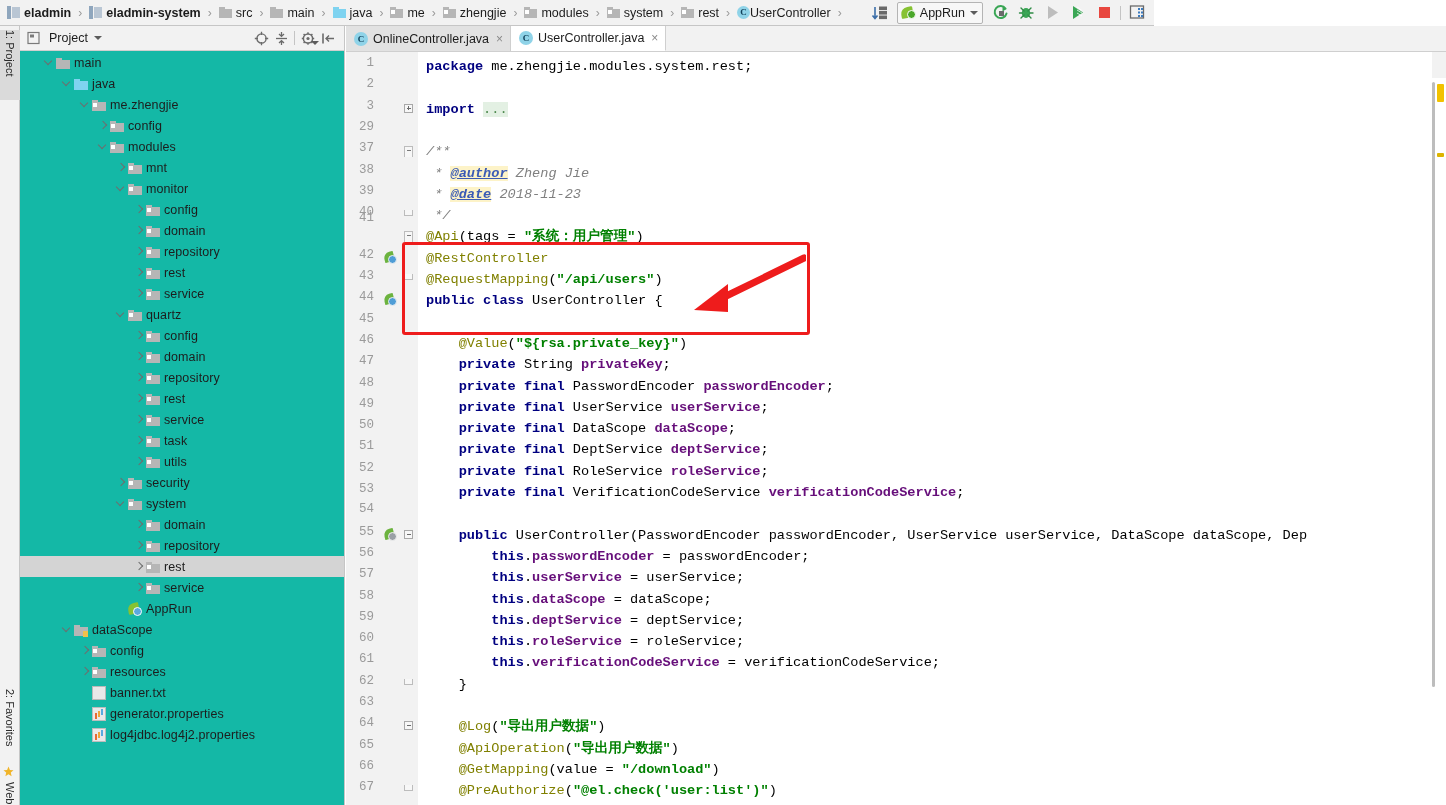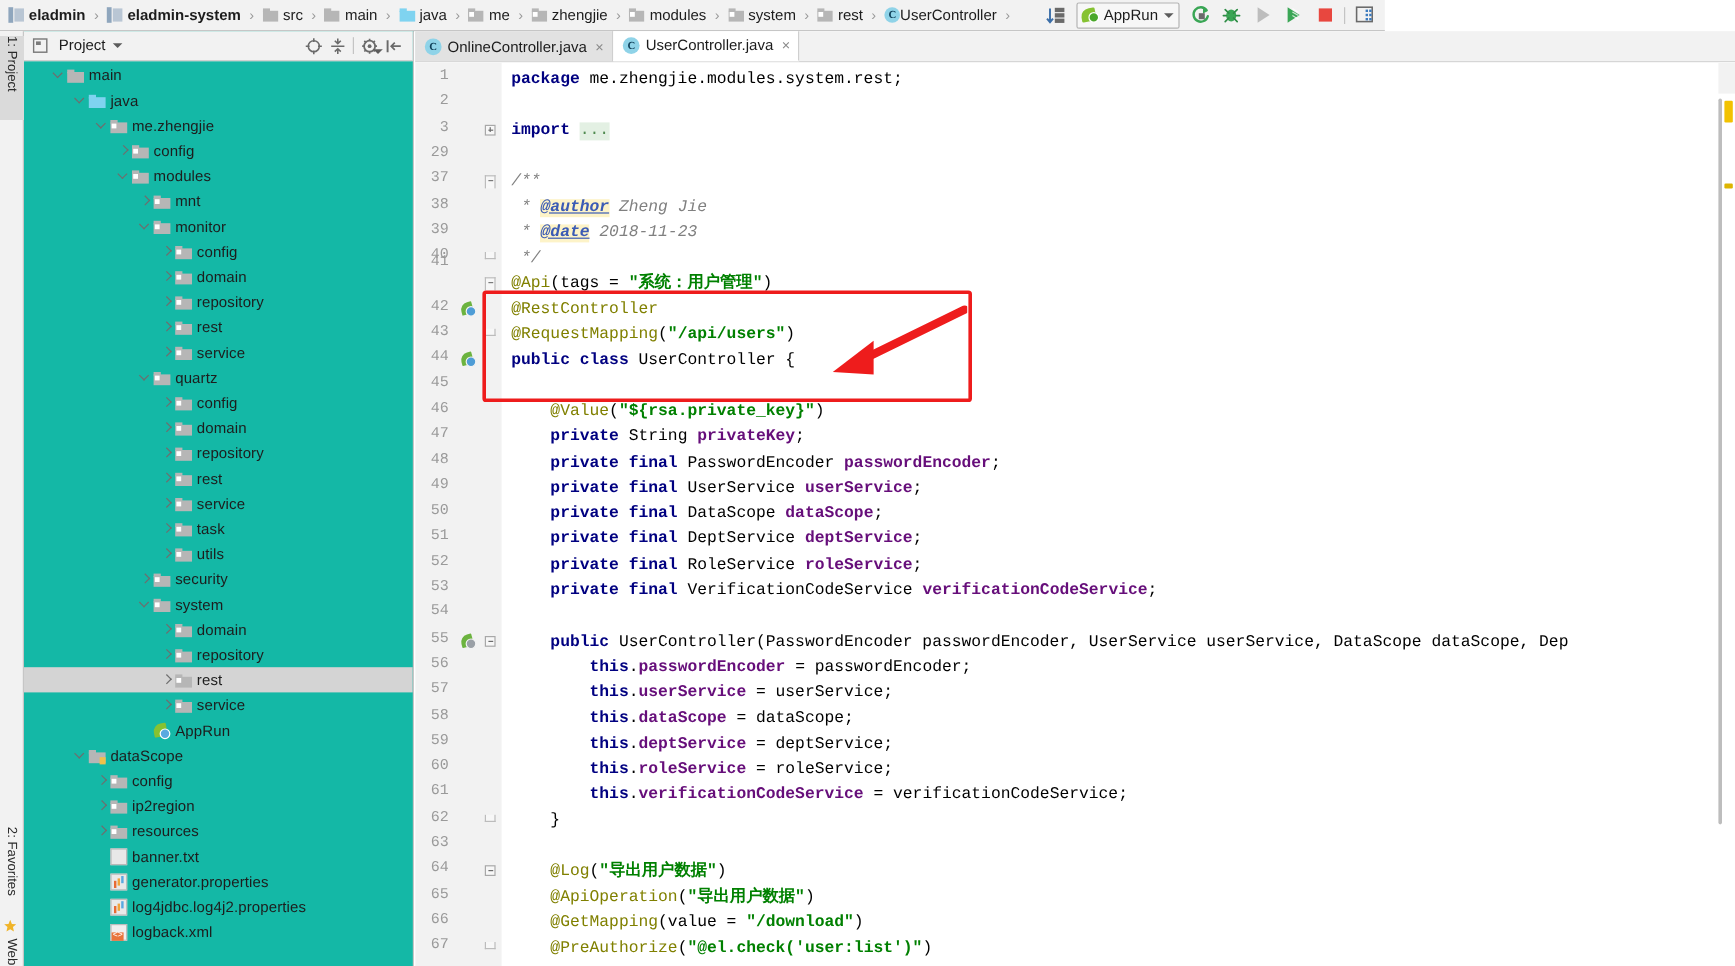--- a/index.html
+++ b/index.html
@@ -508,46 +508,36 @@
           <span class="tlabel">dataScope</span>
         </div>
         <div class="trow" style="padding-left: 58px;">
           <span class="tarrow r"></span>
           <span class="ticon fld pkgd"></span>
           <span class="tlabel">config</span>
         </div>
         <div class="trow" style="padding-left: 58px;">
           <span class="tarrow r"></span>
           <span class="ticon fld pkgd"></span>
-          <span class="tlabel">ip2region</span>
-        </div>
-        <div class="trow" style="padding-left: 58px;">
-          <span class="tarrow r"></span>
-          <span class="ticon fld pkgd"></span>
           <span class="tlabel">resources</span>
         </div>
         <div class="trow" style="padding-left: 58px;">
           <span class="tarrow "></span>
           <span class="ticon txtico"></span>
           <span class="tlabel">banner.txt</span>
         </div>
         <div class="trow" style="padding-left: 58px;">
           <span class="tarrow "></span>
           <span class="ticon propico"></span>
           <span class="tlabel">generator.properties</span>
         </div>
         <div class="trow" style="padding-left: 58px;">
           <span class="tarrow "></span>
           <span class="ticon propico"></span>
           <span class="tlabel">log4jdbc.log4j2.properties</span>
-        </div>
-        <div class="trow" style="padding-left: 58px;">
-          <span class="tarrow "></span>
-          <span class="ticon xmlico"></span>
-          <span class="tlabel">logback.xml</span>
         </div>
       </div>
   </div>
 
   <div class="editor">
     <div class="tabbar" id="tabbar">
         <div class="etab">
           <span class="jc">C</span>
           <span class="tlab">OnlineController.java</span>
           <span class="xbtn">×</span>

